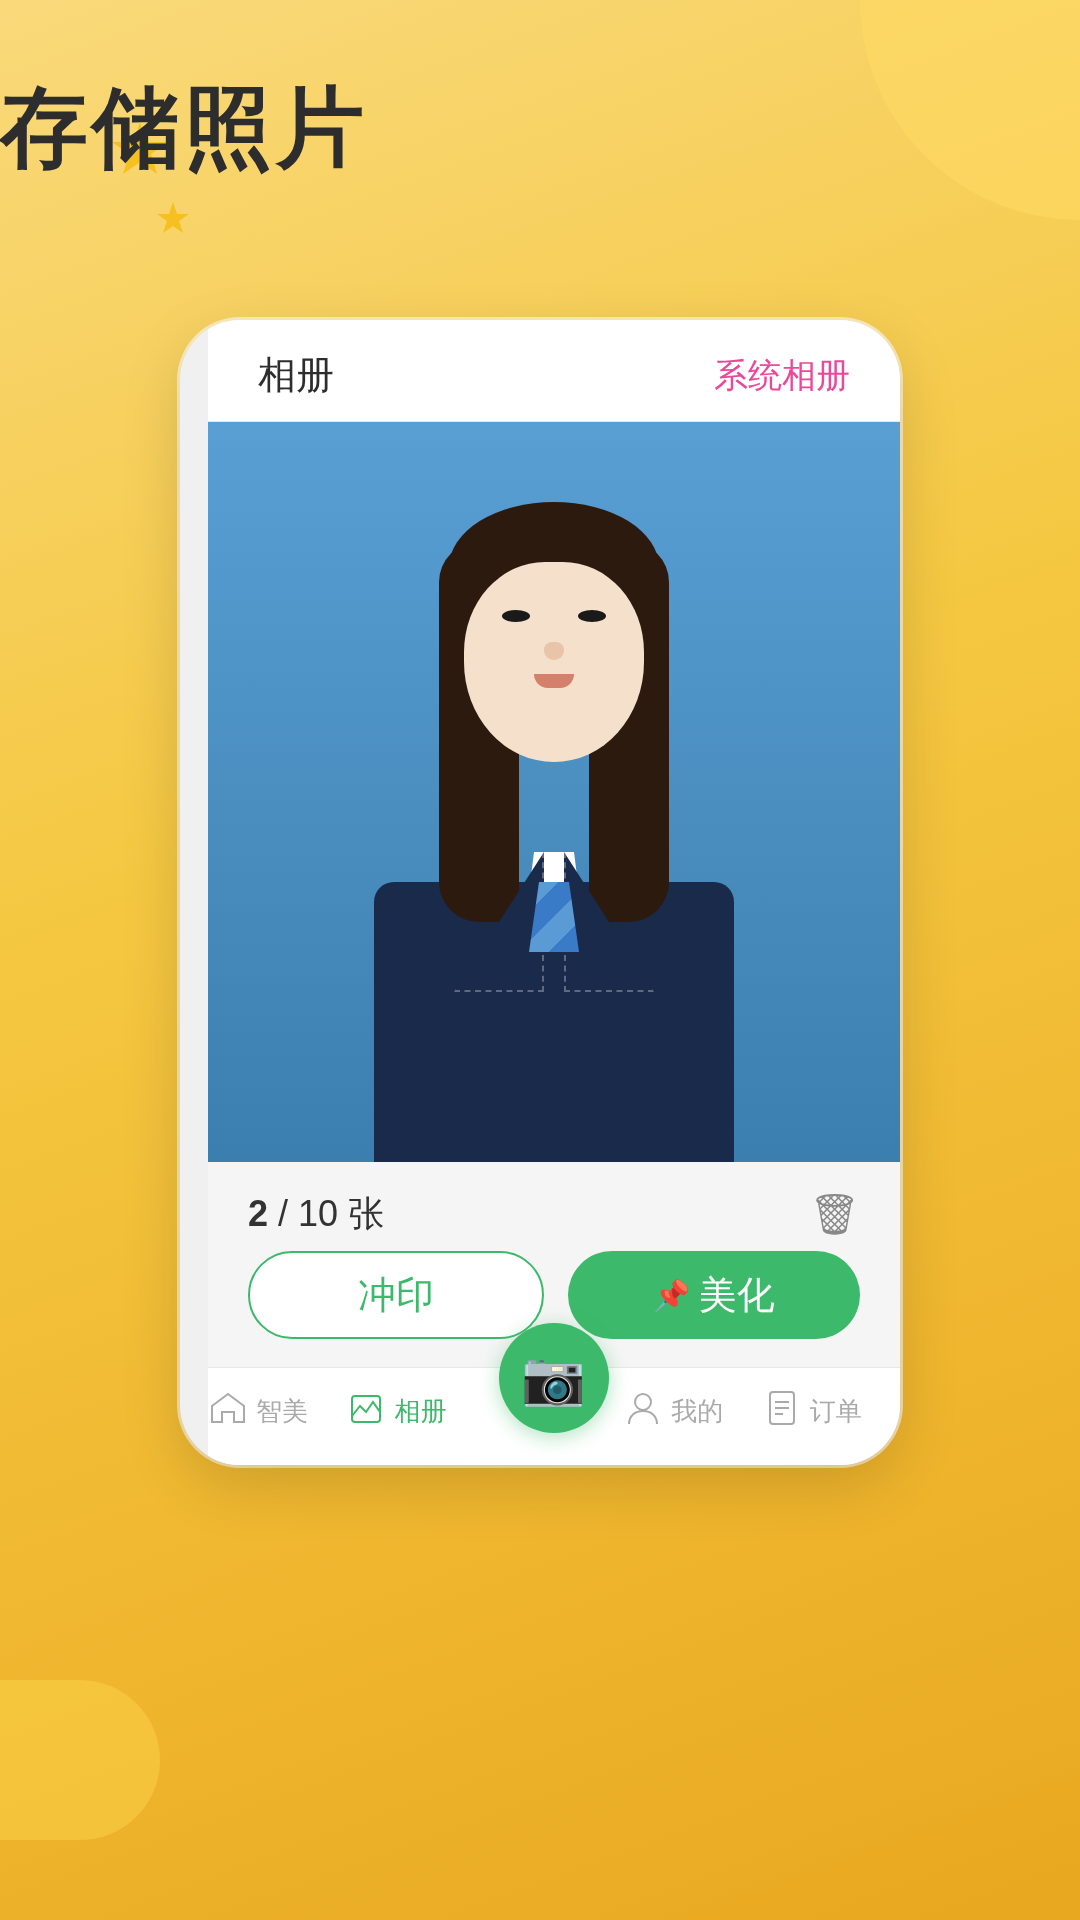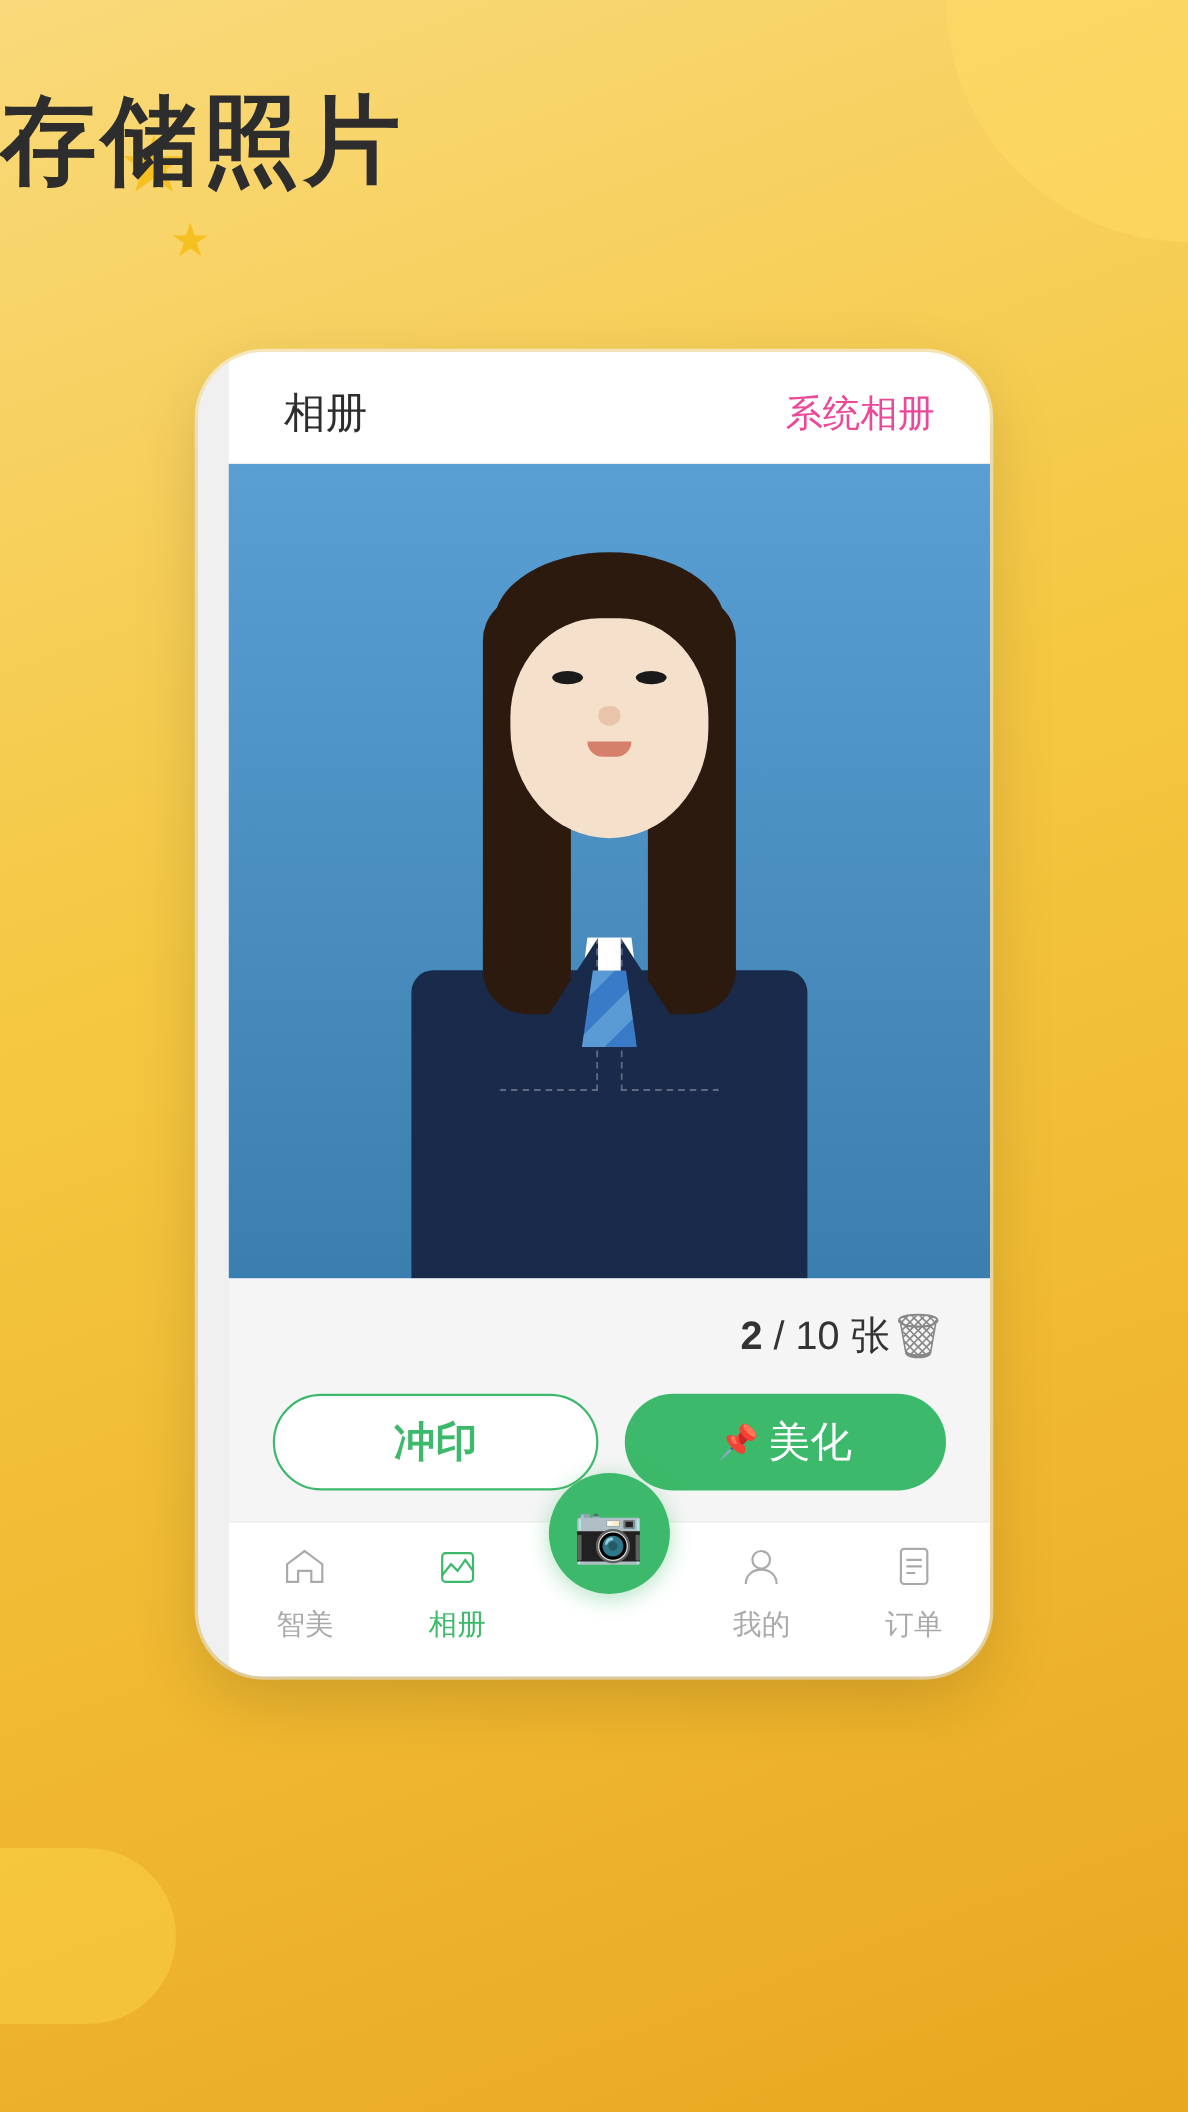--- a/index.html
+++ b/index.html
@@ -296,22 +296,22 @@
 
     
     .action-bar {
       background: #f5f5f5;
       padding: 28px 40px;
     }
 
     .counter-row {
       display: flex;
       align-items: center;
-      justify-content: flex-end;
-      margin-bottom: 28px;
+      justify-content: space-between;
+      margin-bottom: 12px;
     }
     .counter-text {
       font-size: 36px;
       color: #333;
     }
     .counter-bold {
       font-weight: 700;
     }
     .delete-icon {
       font-size: 40px;
@@ -326,21 +326,21 @@
     }
 
     .btn-outline {
       flex: 1;
       height: 88px;
       border: 2.5px solid #3cb96a;
       border-radius: 44px;
       background: white;
       color: #3cb96a;
       font-size: 38px;
-      font-weight: 700;
+      font-weight: 400;
       display: flex;
       align-items: center;
       justify-content: center;
       cursor: pointer;
     }
     .btn-filled {
       flex: 1;
       height: 88px;
       border: none;
       border-radius: 44px;
@@ -364,21 +364,21 @@
       display: flex;
       align-items: center;
       justify-content: space-around;
       padding: 20px 0 30px;
       position: relative;
       border-top: 1px solid #e8e8e8;
     }
 
     .nav-item {
       display: flex;
-      flex-direction: column;
+      flex-direction: row;
       align-items: center;
       gap: 8px;
       cursor: pointer;
       flex: 1;
     }
     .nav-icon {
       font-size: 46px;
       color: #aaaaaa;
       line-height: 1;
     }

